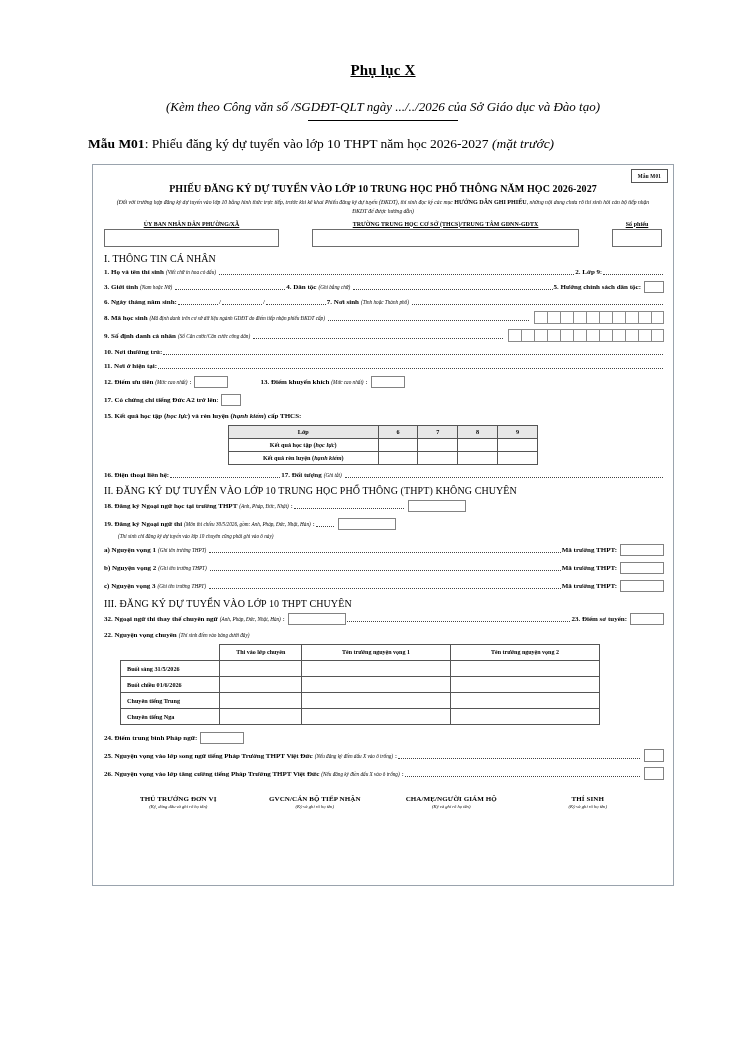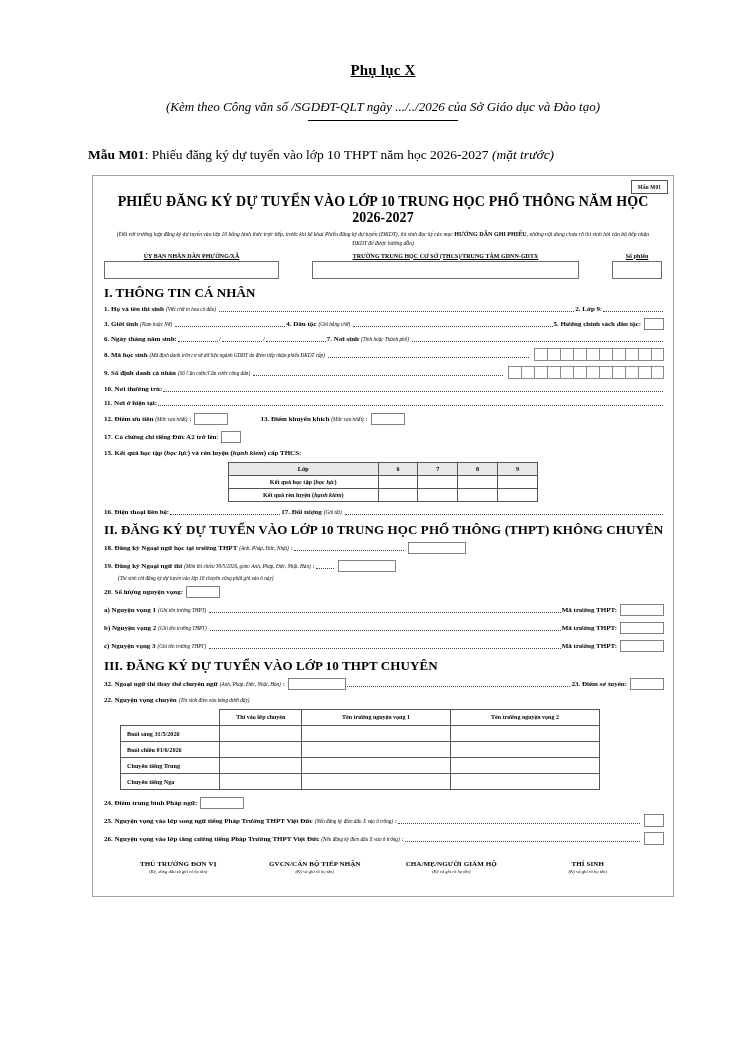--- a/index.html
+++ b/index.html
@@ -38,21 +38,21 @@
     font-style: italic;
     margin-bottom: 0;
   }
   .rule-short {
     width: 150px;
     height: 1px;
     background: #000;
     margin: 5px auto 0 auto;
   }
   .form-label-line {
-    margin-top: 26px;
+    margin-top: 15px;
     margin-bottom: 12px;
     font-size: 13.5px;
     padding-left: 10px;
   }
   .form-label-line .bold { font-weight: bold; }
   .form-label-line .ital { font-style: italic; }
 
   
   .sheet {
     border: 1px solid #9aa3ad;
@@ -69,21 +69,21 @@
     border: 1px solid #555;
     font-size: 5.2px;
     font-weight: bold;
     padding: 3px 6px;
     letter-spacing: .2px;
   }
 
   .sheet-title {
     text-align: center;
     font-weight: bold;
-    font-size: 14px;
+    font-size: 10px;
     letter-spacing: .1px;
     margin: 11px 0 4px 0;
   }
   .sheet-note {
     text-align: center;
     font-size: 5.6px;
     font-style: italic;
     line-height: 1.5;
     margin: 0 8px 5px 8px;
   }
@@ -108,22 +108,22 @@
   .hdr-cell .inbox {
     border: 1px solid #6d6d6d;
     height: 18px;
   }
   .hdr-c1 { width: 175px; }
   .hdr-c2 { width: 267px; }
   .hdr-c3 { width: 50px; }
 
   
   .sec-head {
-    font-weight: bold;
-    font-size: 13px;
+    font-weight: normal;
+    font-size: 10px;
     margin: 5px 0 3px 2px;
     letter-spacing: .1px;
   }
   .fline {
     display: flex;
     align-items: center;
     font-size: 7px;
     margin: 0 0 4px 2px;
     min-height: 10px;
   }
@@ -431,24 +431,20 @@
     <div class="fline tall">
       <span class="lbl">19. Đăng ký Ngoại ngữ thi</span>
       <span class="hint">(Môn thi chiều 30/5/2026, gồm: Anh, Pháp, Đức, Nhật, Hàn)</span>
       <span>:</span>
       <span class="dots fix18"></span>
       <span class="ibox w58"></span>
     </div>
 
     <div class="subnote">(Thí sinh chỉ đăng ký dự tuyển vào lớp 10 chuyên cũng phải ghi vào ô này)</div>
 
-    <div class="fline tall">
-      <span class="lbl">20. Số lượng nguyện vọng:</span>
-      <span class="ibox w34"></span>
-    </div>
 
     <div class="fline tall">
       <span class="lbl">a) Nguyện vọng 1</span>
       <span class="hint">(Ghi tên trường THPT)</span>
       <span class="dots"></span>
       <span class="lbl">Mã trường THPT:</span>
       <span class="ibox w44"></span>
     </div>
 
     <div class="fline tall">

